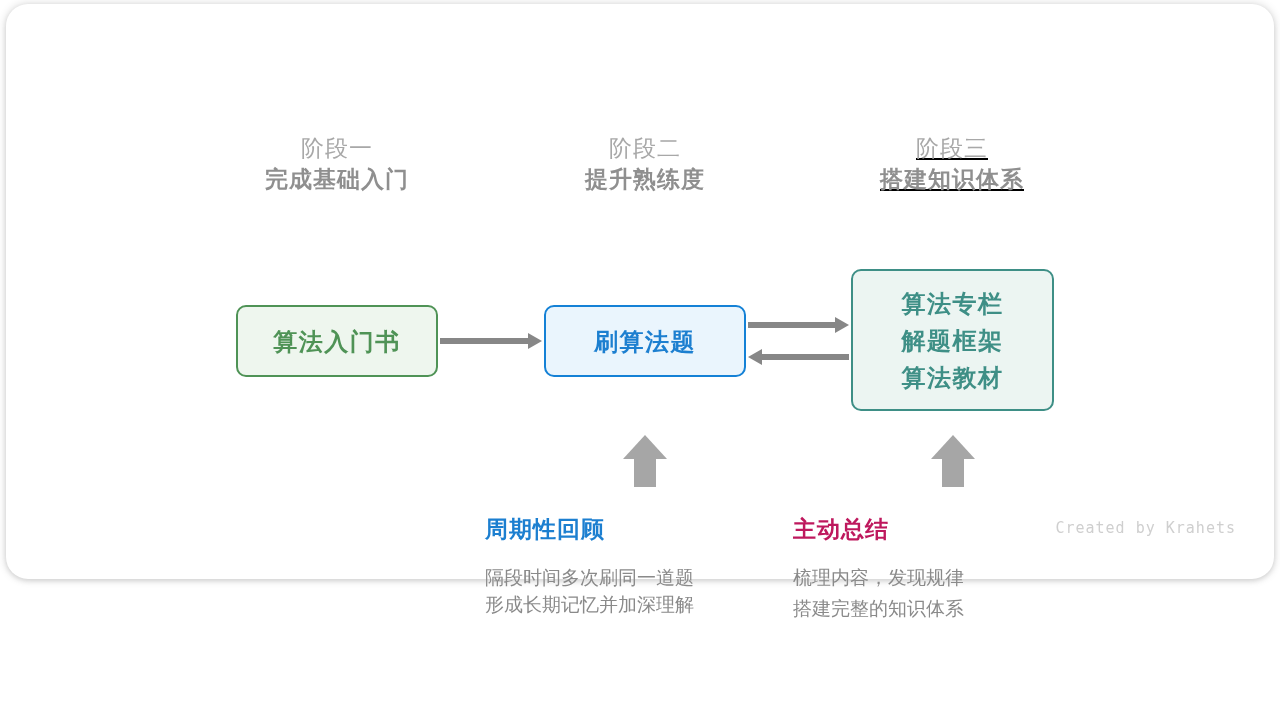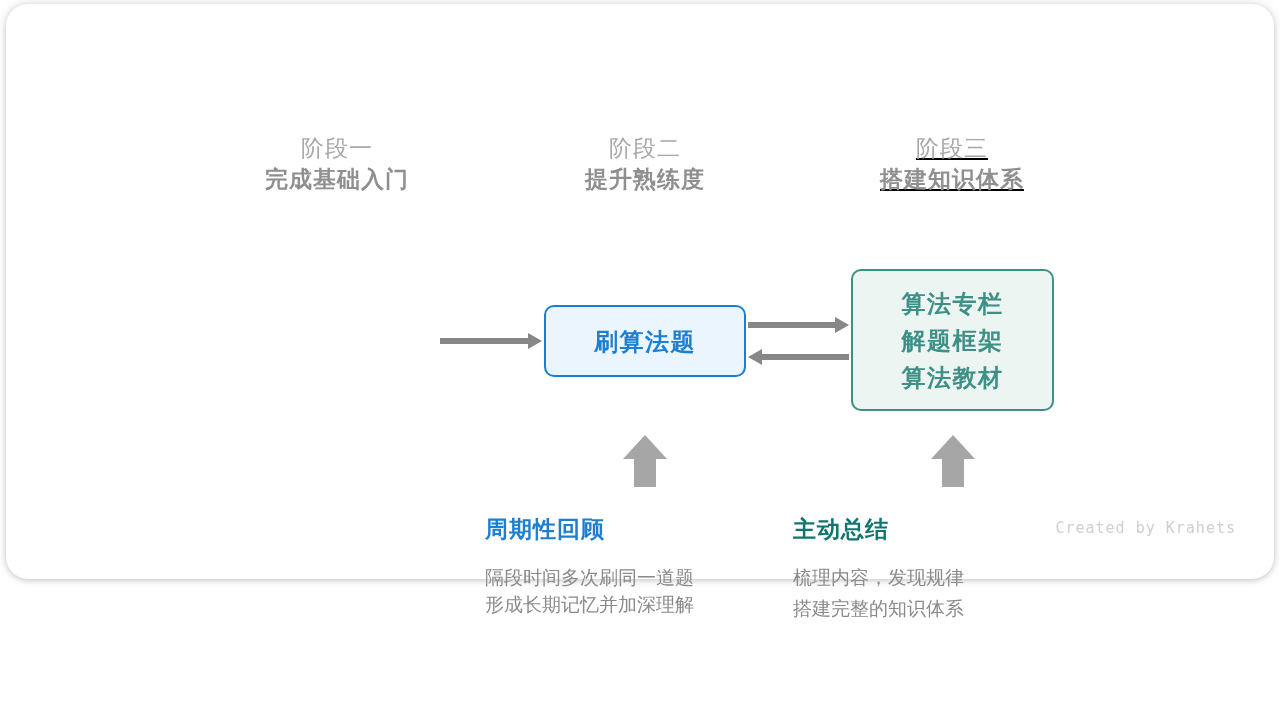--- a/index.html
+++ b/index.html
@@ -168,21 +168,21 @@
   .annotation-body {
     margin-top: 20px;
     font-size: 19px;
     color: #8a8a8a;
     line-height: 27px;
     white-space: nowrap;
   }
   #annotation-review { left: 479px; top: 510px; }
   #annotation-review .annotation-title { color: #1c7fd0; }
   #annotation-summary { left: 787px; top: 510px; }
-  #annotation-summary .annotation-title { color: #0f766e; }
+  #annotation-summary .annotation-title { color: #be185d; }
 
   
   #footer {
     position: absolute;
     right: 38px;
     bottom: 42px;
     font-family: "DejaVu Sans Mono", "Liberation Mono", monospace;
     font-size: 15px;
     color: #cfcfcf;
     letter-spacing: 1px;
@@ -201,20 +201,23 @@
   </div>
   <div class="stage" id="stage-2">
     <div class="stage-label">阶段二</div>
     <div class="stage-title">提升熟练度</div>
   </div>
   <div class="stage" id="stage-3">
     <div class="stage-label">阶段三</div>
     <div class="stage-title">搭建知识体系</div>
   </div>
 
+  <div class="node" id="node-book">
+    <div class="line">算法入门书</div>
+  </div>
 
   <div class="node" id="node-practice">
     <div class="line">刷算法题</div>
   </div>
 
   <div class="node" id="node-resources">
     <div class="line">算法专栏</div>
     <div class="line">解题框架</div>
     <div class="line">算法教材</div>
   </div>

